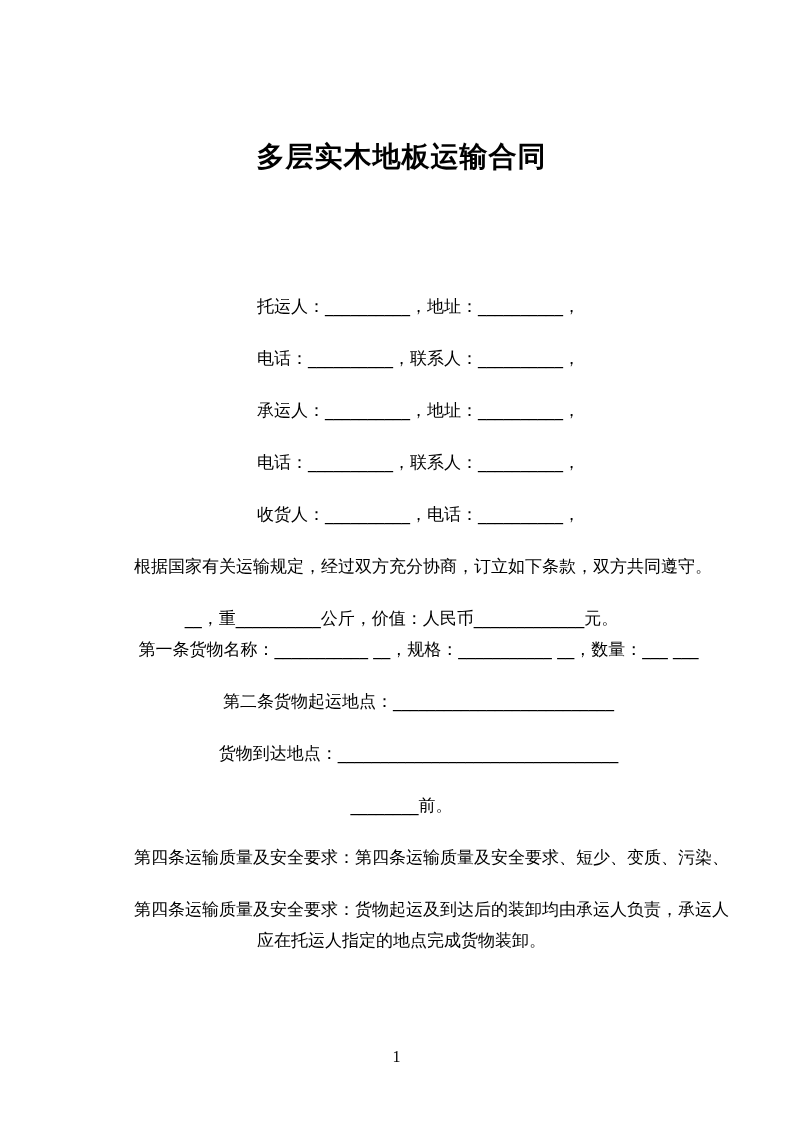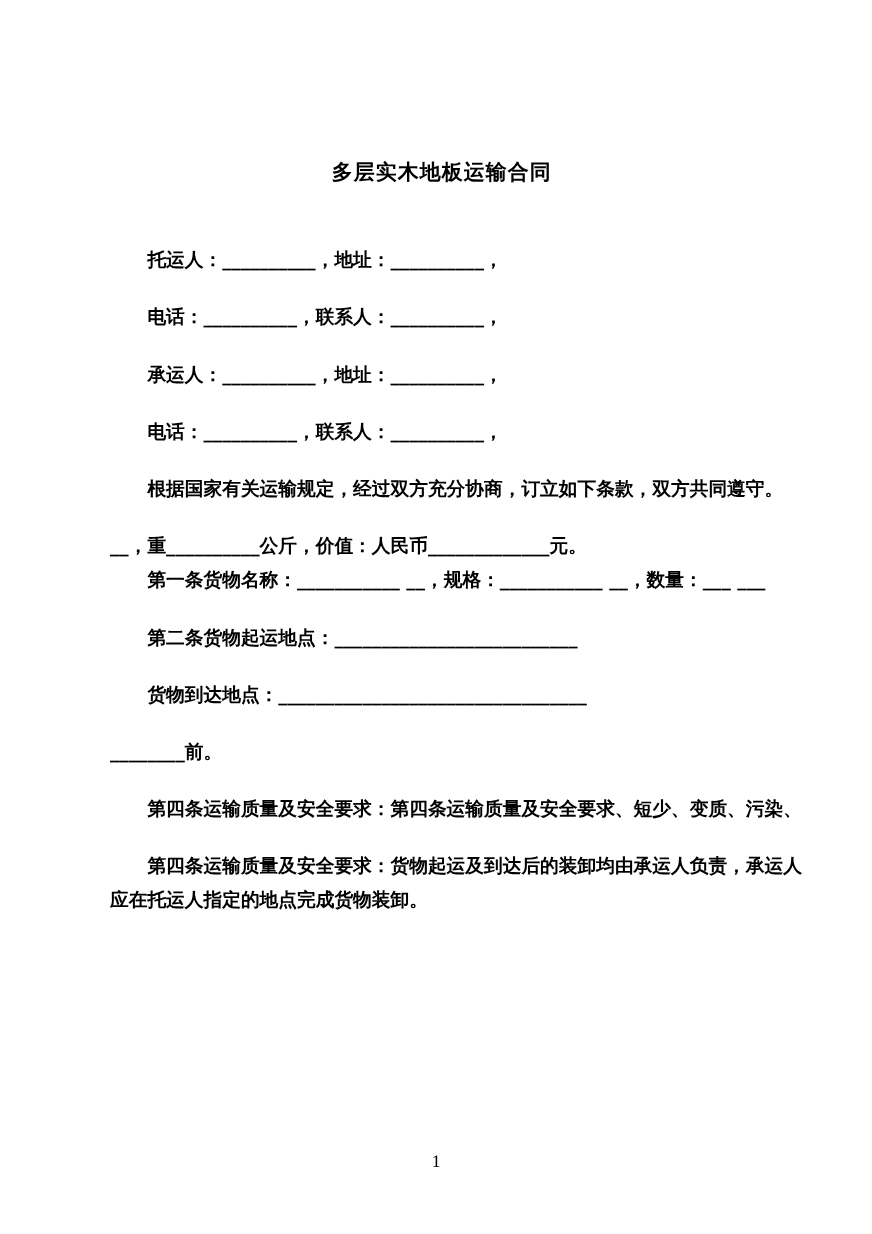--- a/index.html
+++ b/index.html
@@ -13,30 +13,31 @@
     height: 1122px;
     background: #ffffff;
     overflow: hidden;
     box-sizing: border-box;
     padding: 140px 90px 0 100px;
     font-family: "DejaVu Sans", "Liberation Sans", sans-serif;
     color: #000000;
   }
   .doc-title {
     margin: 0;
-    font-size: 19px;
+    font-size: 28px;
     line-height: 34px;
     font-weight: bold;
     text-align: center;
     letter-spacing: 1px;
   }
   .doc-body {
-    margin-top: 48px;
+    margin-top: 117px;
     font-size: 17px;
-    font-weight: 700;
+    font-weight: 400;
+    text-align: center;
   }
   .para {
     margin: 0 0 21px 0;
     padding: 0;
   }
   .line {
     display: block;
     line-height: 31px;
     white-space: nowrap;
   }
@@ -73,20 +74,23 @@
     </p>
 
     <p class="para">
       <span class="line first">承运人：__________，地址：__________，</span>
     </p>
 
     <p class="para">
       <span class="line first">电话：__________，联系人：__________，</span>
     </p>
 
+    <p class="para">
+      <span class="line first">收货人：__________，电话：__________，</span>
+    </p>
 
     <p class="para">
       <span class="line first">根据国家有关运输规定，经过双方充分协商，订立如下条款，双方共同遵守。</span>
     </p>
 
     <p class="para">
       <span class="line">__，重__________公斤，价值：人民币_____________元。</span>
       <span class="line first">第一条货物名称：___________ __，规格：___________ __，数量：___ ___</span>
     </p>
 

